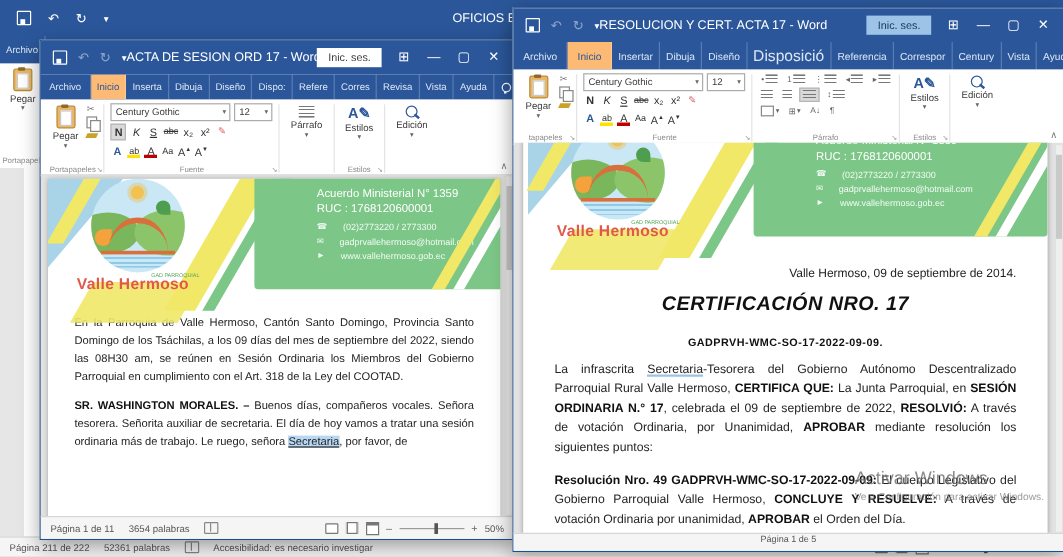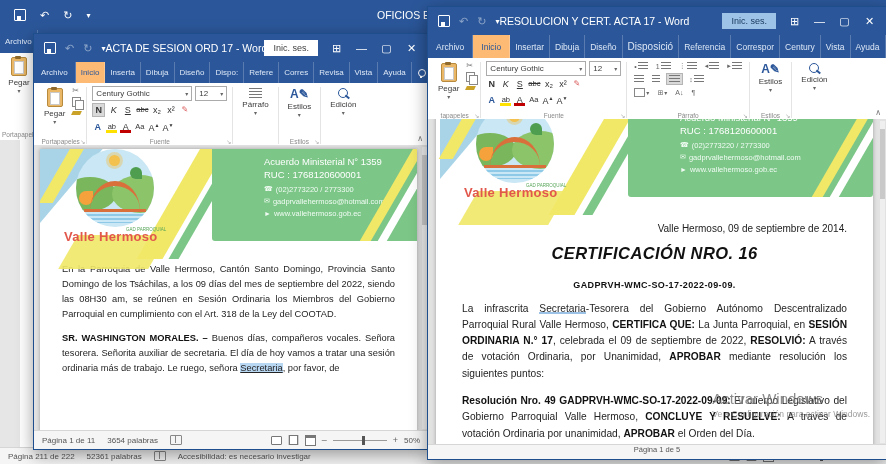--- a/index.html
+++ b/index.html
@@ -76,21 +76,21 @@
   .lg-flower{position:absolute;left:3px;bottom:22px;width:14px;height:14px;border-radius:60% 0 60% 60%;background:#f6a23c;}
   .lg-bridge{position:absolute;left:14px;bottom:17px;width:50px;height:24px;border-top:5px solid #d9703c;border-radius:50% 50% 0 0/100% 100% 0 0;}
   .lg-deck{position:absolute;left:8px;bottom:15px;width:62px;height:3px;background:#d9703c;}
   .lg-water{position:absolute;left:10px;bottom:4px;width:58px;height:9px;background:repeating-linear-gradient(to bottom,#8ec9e8 0 2px,#c9e7f4 2px 4px);}
   .logotitle{position:absolute;left:2px;top:80px;z-index:3;font-size:13px;font-weight:bold;color:#e2574c;white-space:nowrap;letter-spacing:.3px;}
   .logosub{position:absolute;left:64px;top:78px;z-index:3;font-size:4.5px;color:#57a557;white-space:nowrap;}
   .banner{position:absolute;left:150px;right:-26px;top:-2px;height:94px;background:#7cc687;border-radius:3px;overflow:hidden;padding:9px 14px 0 52px;box-sizing:border-box;z-index:1;}
   .bn-s1{position:absolute;right:26px;top:-8px;width:11px;height:120px;background:#f1e868;transform:skewX(-30deg);}
   .bn-s2{position:absolute;right:10px;top:-8px;width:9px;height:120px;background:#fff;transform:skewX(-30deg);}
   .bn-line{font-size:9.5px;color:#fff;line-height:1.35;white-space:nowrap;}
-  .bn-contact{display:flex;align-items:center;gap:3px;font-size:7.5px;color:#f0fbf3;margin-top:3px;white-space:nowrap;}
+  .bn-contact{display:flex;align-items:center;gap:13px;font-size:7.5px;color:#f0fbf3;margin-top:3px;white-space:nowrap;}
   .bn-contact .ci{font-size:7px;}
   
   .b{font-weight:bold;color:#111;}
   .hl{background:#b8d7f3;text-decoration:underline;}
   .gul{box-shadow:inset 0 -2px 0 #9cc3e6;}
   .mid-body{padding:0 22px;}
   .mid-heading{margin:12px 0 0;font-weight:bold;font-size:9.3px;line-height:1.62;text-align:justify;color:#111;}
   .mid-para{margin:9px 0 0;font-size:9.3px;line-height:1.62;text-align:justify;color:#242424;}
   .r-body{padding:0 26px;}
   .r-date{margin-top:14px;text-align:right;font-size:10px;color:#222;}
@@ -377,21 +377,21 @@
         <span>▢</span>
         <span>✕</span>
       </div>
     </div>
     <div class="tabrow" style="height:23px;font-size:8.5px;">
       <span class="tab" style="padding:0 8px;font-size:8.5px;">Archivo</span>
       <span class="tab active" style="font-size:8.5px;padding:0 8px;">Inicio</span>
       <span class="tab" style="font-size:8.5px;">Insertar</span>
       <span class="tab" style="font-size:8.5px;">Dibuja</span>
       <span class="tab" style="font-size:8.5px;">Diseño</span>
-      <span class="tab" style="font-size:10px;">Disposició</span>
+      <span class="tab" style="font-size:13px;">Disposició</span>
       <span class="tab" style="font-size:8.5px;">Referencia</span>
       <span class="tab" style="font-size:8.5px;">Correspor</span>
       <span class="tab" style="font-size:8.5px;">Century</span>
       <span class="tab" style="font-size:8.5px;">Vista</span>
       <span class="tab" style="font-size:8.5px;">Ayuda</span>
       <span class="tellme">
         
         
       </span>
 
@@ -537,21 +537,21 @@
                   <span>gadprvallehermoso@hotmail.com</span>
                 </div>
               <div class="bn-contact">
                   <span class="ci">►</span>
                   <span>www.vallehermoso.gob.ec</span>
                 </div>
             </div>
           </div>
 
           <p class="r-date">Valle Hermoso, 09 de septiembre de 2014.</p>
-          <p class="r-title">CERTIFICACIÓN NRO. 16</p>
+          <p class="r-title">CERTIFICACIÓN NRO. 17</p>
           <p class="r-code">GADPRVH-WMC-SO-17-2022-09-09.</p>
           <p class="r-para"><span>La infrascrita </span><span class="gul">Secretaria</span><span>-Tesorera  del Gobierno Autónomo Descentralizado Parroquial Rural Valle Hermoso, </span><span class="b">CERTIFICA QUE:</span><span> La Junta Parroquial, en </span><span class="b">SESIÓN ORDINARIA N.° 17</span><span>, celebrada el 09 de septiembre de 2022, </span><span class="b">RESOLVIÓ:</span><span> A través de votación Ordinaria, por Unanimidad, </span><span class="b">APROBAR</span><span> mediante resolución los siguientes puntos:</span></p>
           <p class="r-para"><span class="b">Resolución Nro. 49 GADPRVH-WMC-SO-17-2022-09-09:</span><span> El cuerpo Legislativo del Gobierno Parroquial Valle Hermoso, </span><span class="b">CONCLUYE Y RESUELVE:</span><span> A través de votación Ordinaria por unanimidad, </span><span class="b">APROBAR</span><span> el Orden del Día.</span></p>
 
         </div>
       </div>
       <div class="vscroll">
           <i></i>
         </div>
       <div class="watermark">

